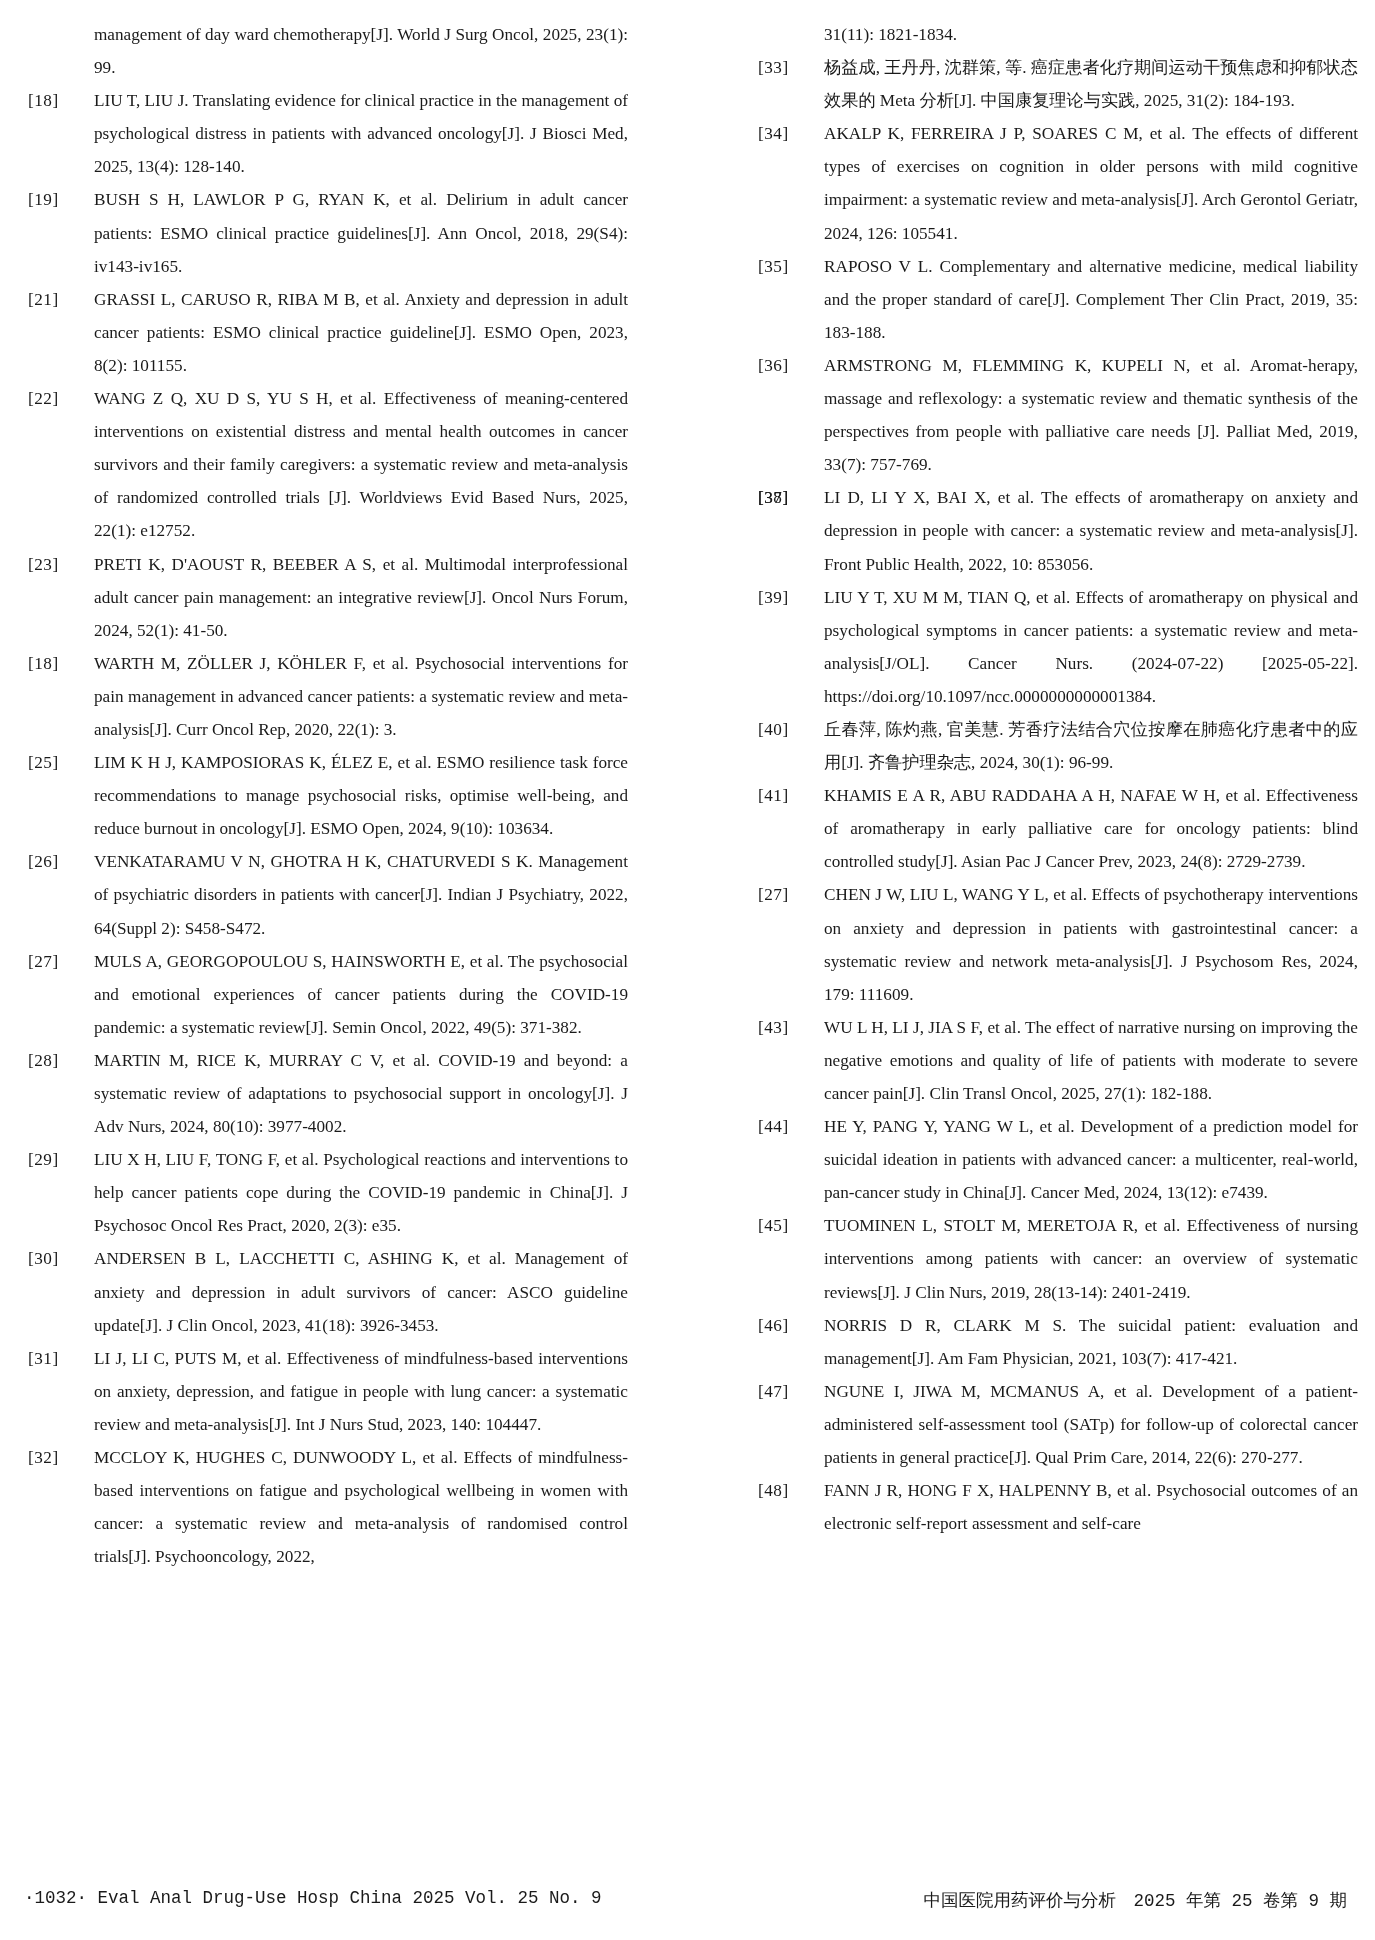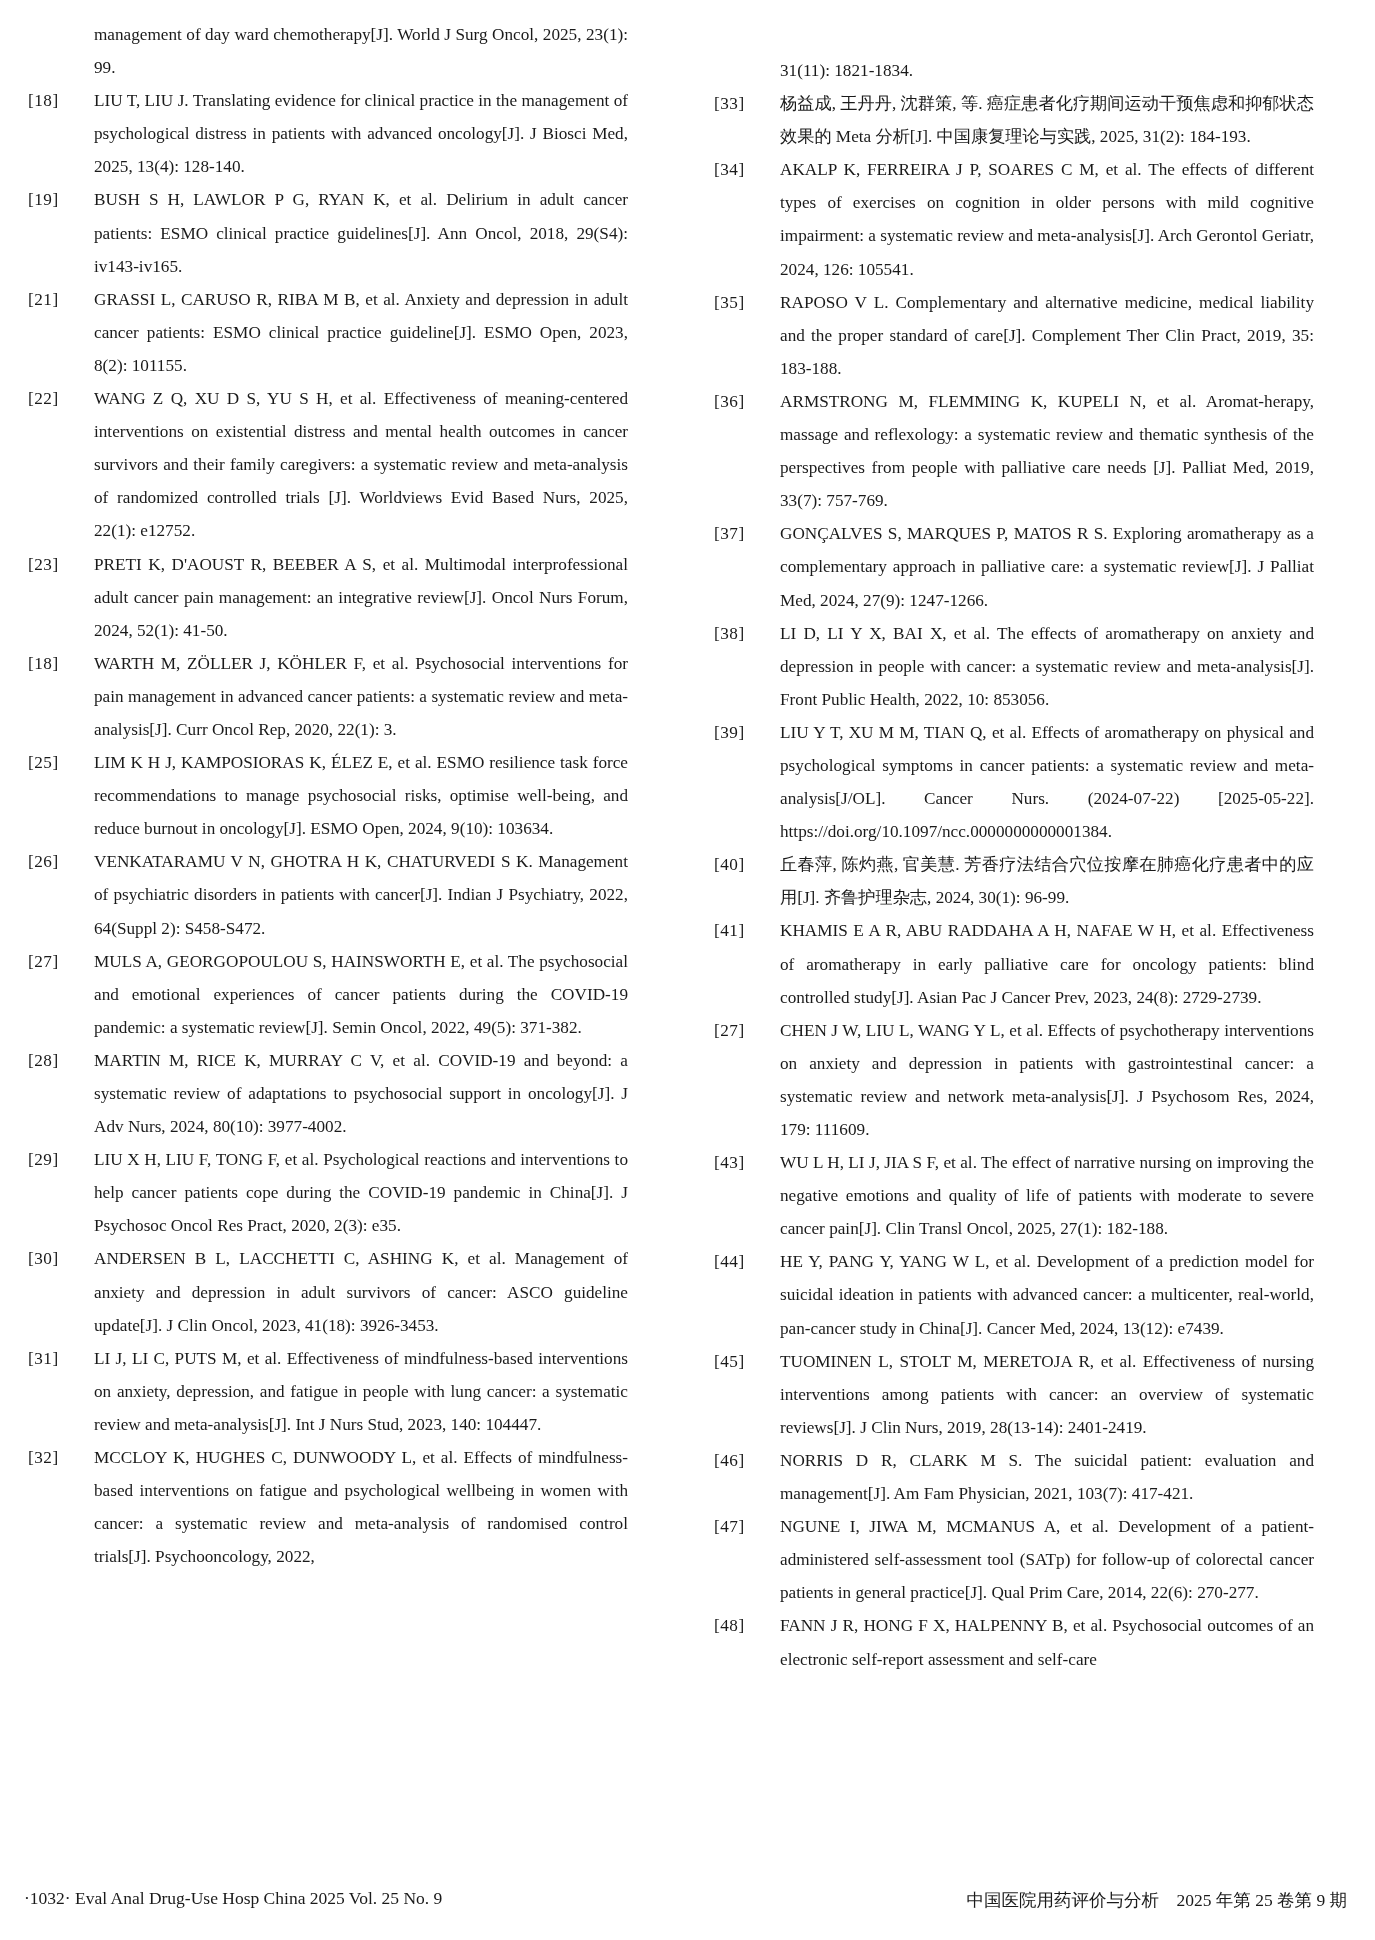--- a/index.html
+++ b/index.html
@@ -6,31 +6,31 @@
   body {
     width: 1375px; height: 1940px; position: relative; overflow: hidden;
     font-family: "Liberation Serif", "DejaVu Serif", serif;
     color: #1a1a1a;
   }
   .col {
     position: absolute; top: 18px; width: 600px;
     font-size: 17.2px; line-height: 33.1px;
   }
   .col.left { left: 28px; }
-  .col.right { left: 714px; margin-top: 36px; }
+  .col.right { left: 758px; }
   .ref { position: relative; padding-left: 66px; }
   .ref .num {
     position: absolute; left: 0; top: 0; width: 50px;
     letter-spacing: 0.5px;
   }
   .ref .txt { display: block; text-align: justify; text-align-last: left; }
   .cont { padding-left: 66px; text-align: justify; }
   .footer {
     position: absolute; top: 1888px; font-size: 17.5px;
-    font-family: Liberation Serif, serif;
+    font-family: Liberation Mono, monospace;
   }
   .footer.left { left: 24px; }
   .footer.right { right: 28px; margin-left: 44px; }
 </style>
 </head>
 <body>
 
 <div class="col left">
   <div class="cont">management of day ward chemotherapy[J]. World J Surg Oncol, 2025, 23(1): 99.</div>
   <div id="left-refs">
@@ -107,21 +107,20 @@
       <div class="ref">
         <span class="num">[35]</span>
         <span class="txt">RAPOSO V L. Complementary and alternative medicine, medical liability and the proper standard of care[J]. Complement Ther Clin Pract, 2019, 35: 183-188.</span>
       </div>
       <div class="ref">
         <span class="num">[36]</span>
         <span class="txt">ARMSTRONG M, FLEMMING K, KUPELI N, et al. Aromat-herapy, massage and reflexology: a systematic review and thematic synthesis of the perspectives from people with palliative care needs [J]. Palliat Med, 2019, 33(7): 757-769.</span>
       </div>
       <div class="ref">
         <span class="num">[37]</span>
-        <span class="txt">GONÇALVES S, MARQUES P, MATOS R S. Exploring aromatherapy as a complementary approach in palliative care: a systematic review[J]. J Palliat Med, 2024, 27(9): 1247-1266.</span>
       </div>
       <div class="ref">
         <span class="num">[38]</span>
         <span class="txt">LI D, LI Y X, BAI X, et al. The effects of aromatherapy on anxiety and depression in people with cancer: a systematic review and meta-analysis[J]. Front Public Health, 2022, 10: 853056.</span>
       </div>
       <div class="ref">
         <span class="num">[39]</span>
         <span class="txt">LIU Y T, XU M M, TIAN Q, et al. Effects of aromatherapy on physical and psychological symptoms in cancer patients: a systematic review and meta-analysis[J/OL]. Cancer Nurs. (2024-07-22) [2025-05-22]. https://doi.org/10.1097/ncc.0000000000001384.</span>
       </div>
       <div class="ref">

